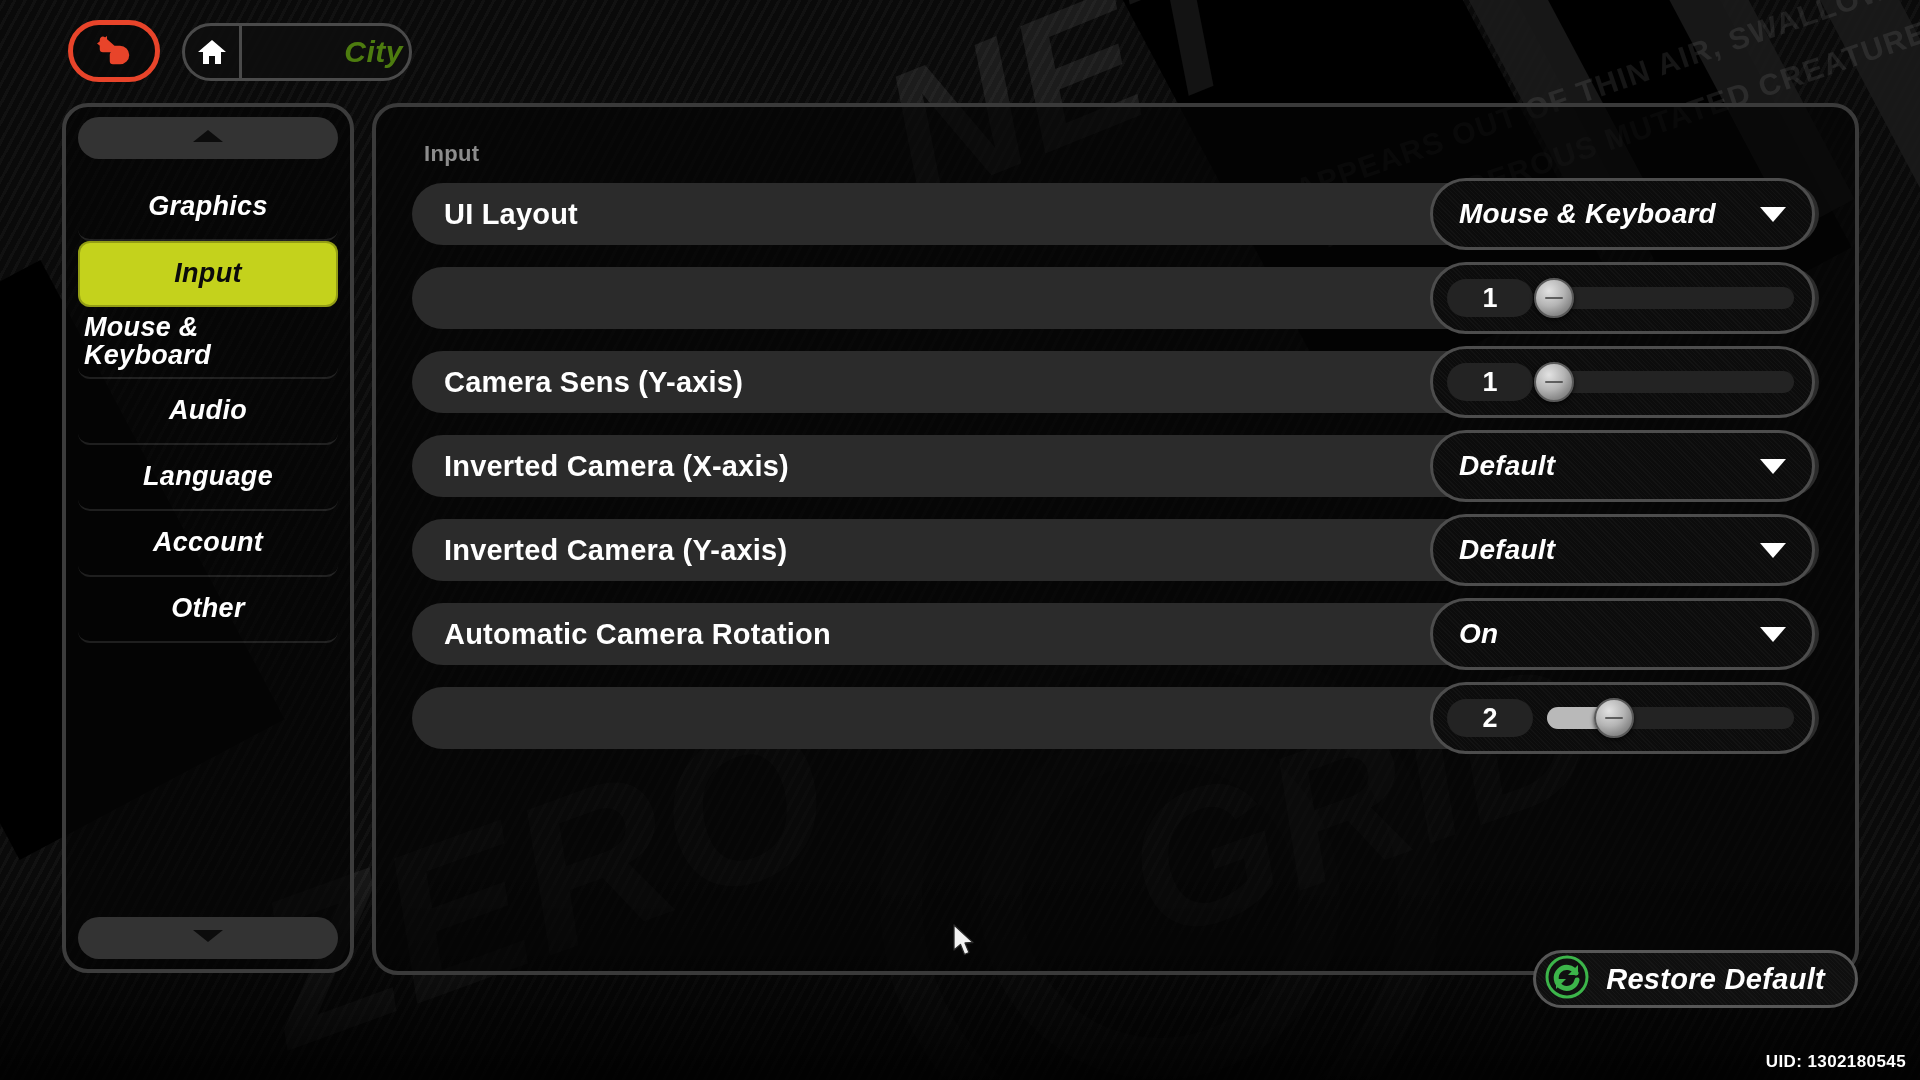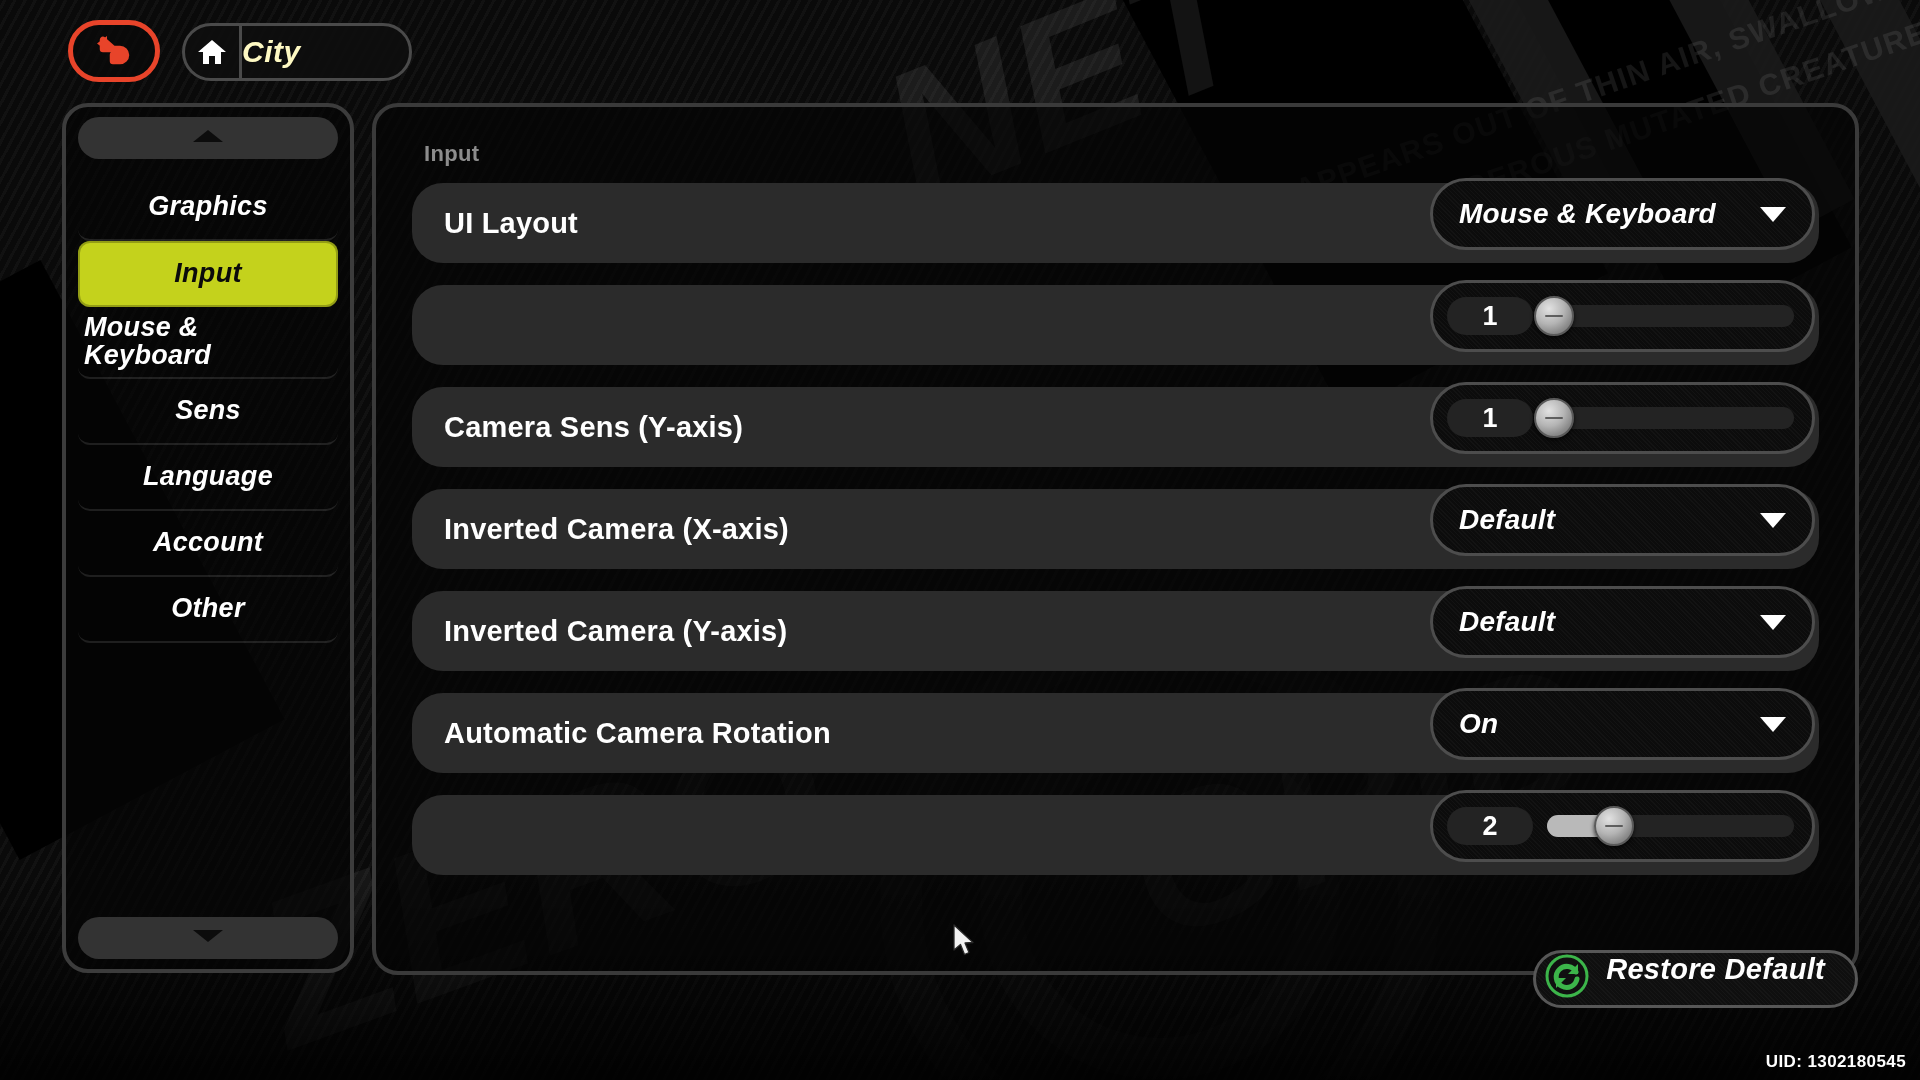--- a/index.html
+++ b/index.html
@@ -101,22 +101,22 @@
   #home-icon-wrap {
     width: 58px; height: 58px;
     margin-left: -1px;
     display: flex; align-items: center; justify-content: center;
     border-right: 3px solid #4a4a4a;
     border-radius: 29px 0 0 29px;
     flex: 0 0 58px;
   }
   #home-label {
     flex: 1;
-    text-align: left;
-    color: #fef9c3;
+    text-align: right;
+    color: #4d7c0f;
     font-size: 30px;
     font-weight: bold;
     font-style: italic;
     letter-spacing: .5px;
     padding-right: 6px;
   }
 
   
   #sidebar {
     position: absolute;
@@ -182,21 +182,21 @@
   #section-title {
     color: #8c8c8c;
     font-size: 22px;
     font-weight: bold;
     letter-spacing: .3px;
     margin: 6px 0 16px 12px;
   }
 
   .row {
     position: relative;
-    height: 80px;
+    height: 62px;
     margin-bottom: 22px;
     border-radius: 31px;
     background: #2b2b2b;
     display: flex;
     align-items: center;
     padding-left: 32px;
   }
   .row-label {
     color: #ffffff;
     font-size: 29px;
@@ -299,20 +299,21 @@
     position: absolute;
     right: 62px; bottom: 72px;
     height: 58px;
     padding: 0 30px 0 8px;
     border-radius: 29px;
     border: 3px solid #575757;
     background: #0f0f0f;
     background-image: repeating-linear-gradient(
        45deg, rgba(255,255,255,0.028) 0 1px, rgba(0,0,0,0) 1px 3px);
     display: flex;
+    align-items: center;
     gap: 16px;
     cursor: pointer;
   }
   #restore-label {
     color: #fff;
     font-size: 29px;
     font-weight: bold;
     font-style: italic;
     letter-spacing: .3px;
   }
@@ -393,21 +394,21 @@
     <div class="side-item">
       <span>Graphics</span>
     </div>
     <div class="side-item active">
       <span>Input</span>
     </div>
     <div class="side-item tall">
       <span>Mouse &amp; Keyboard</span>
     </div>
     <div class="side-item">
-      <span>Sens</span>
+      <span>Audio</span>
     </div>
     <div class="side-item">
       <span>Language</span>
     </div>
     <div class="side-item">
       <span>Account</span>
     </div>
     <div class="side-item">
       <span>Other</span>
     </div>

